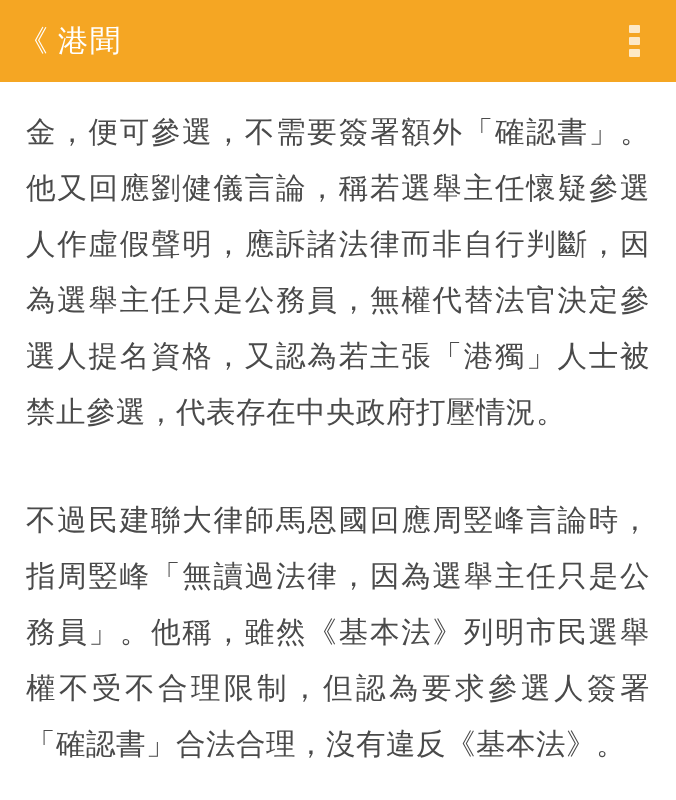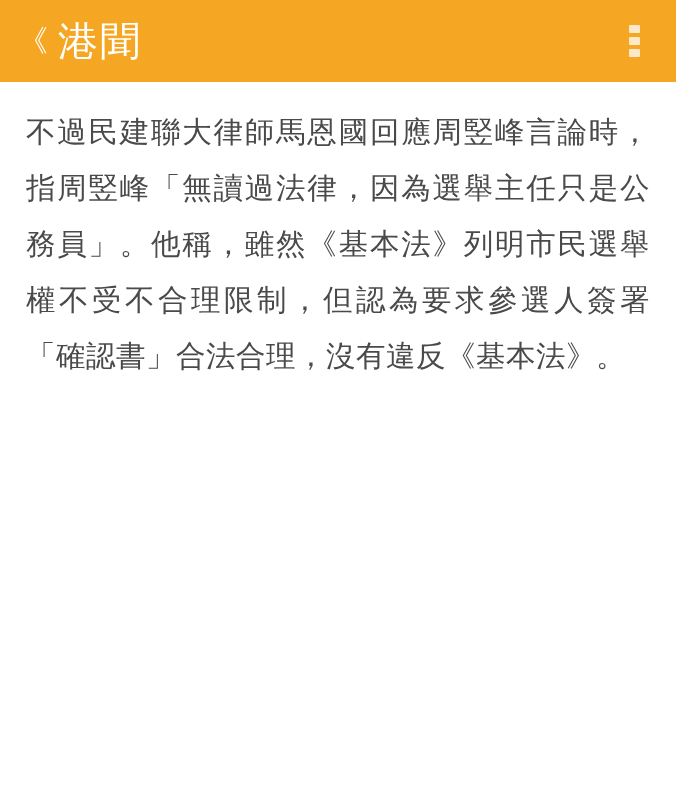--- a/index.html
+++ b/index.html
@@ -36,21 +36,21 @@
   .back-icon {
     color: #ffffff;
     font-size: 30px;
     line-height: 1;
     margin-right: 10px;
     font-family: "Liberation Serif", serif;
     user-select: none;
   }
   .header-title {
     color: #ffffff;
-    font-size: 40px;
+    font-size: 30px;
     letter-spacing: 2px;
     font-family: "DejaVu Sans", sans-serif;
     font-weight: normal;
   }
   .menu-icon {
     position: absolute;
     right: 36px;
     top: 50%;
     transform: translateY(-50%);
     display: flex;
@@ -98,16 +98,17 @@
     <span class="back-icon">《</span>
     <span class="header-title">港聞</span>
     <span class="menu-icon">
       <span></span>
       <span></span>
       <span></span>
     </span>
   </div>
 
   <div class="content">
+    <p class="paragraph">金，便可參選，不需要簽署額外「確認書」。他又回應劉健儀言論，稱若選舉主任懷疑參選人作虛假聲明，應訴諸法律而非自行判斷，因為選舉主任只是公務員，無權代替法官決定參選人提名資格，又認為若主張「港獨」人士被禁止參選，代表存在中央政府打壓情況。</p>
     <p class="paragraph">不過民建聯大律師馬恩國回應周竪峰言論時，指周竪峰「無讀過法律，因為選舉主任只是公務員」。他稱，雖然《基本法》列明市民選舉權不受不合理限制，但認為要求參選人簽署「確認書」合法合理，沒有違反《基本法》。</p>
   </div>
 
 </div>
 
 </body></html>

